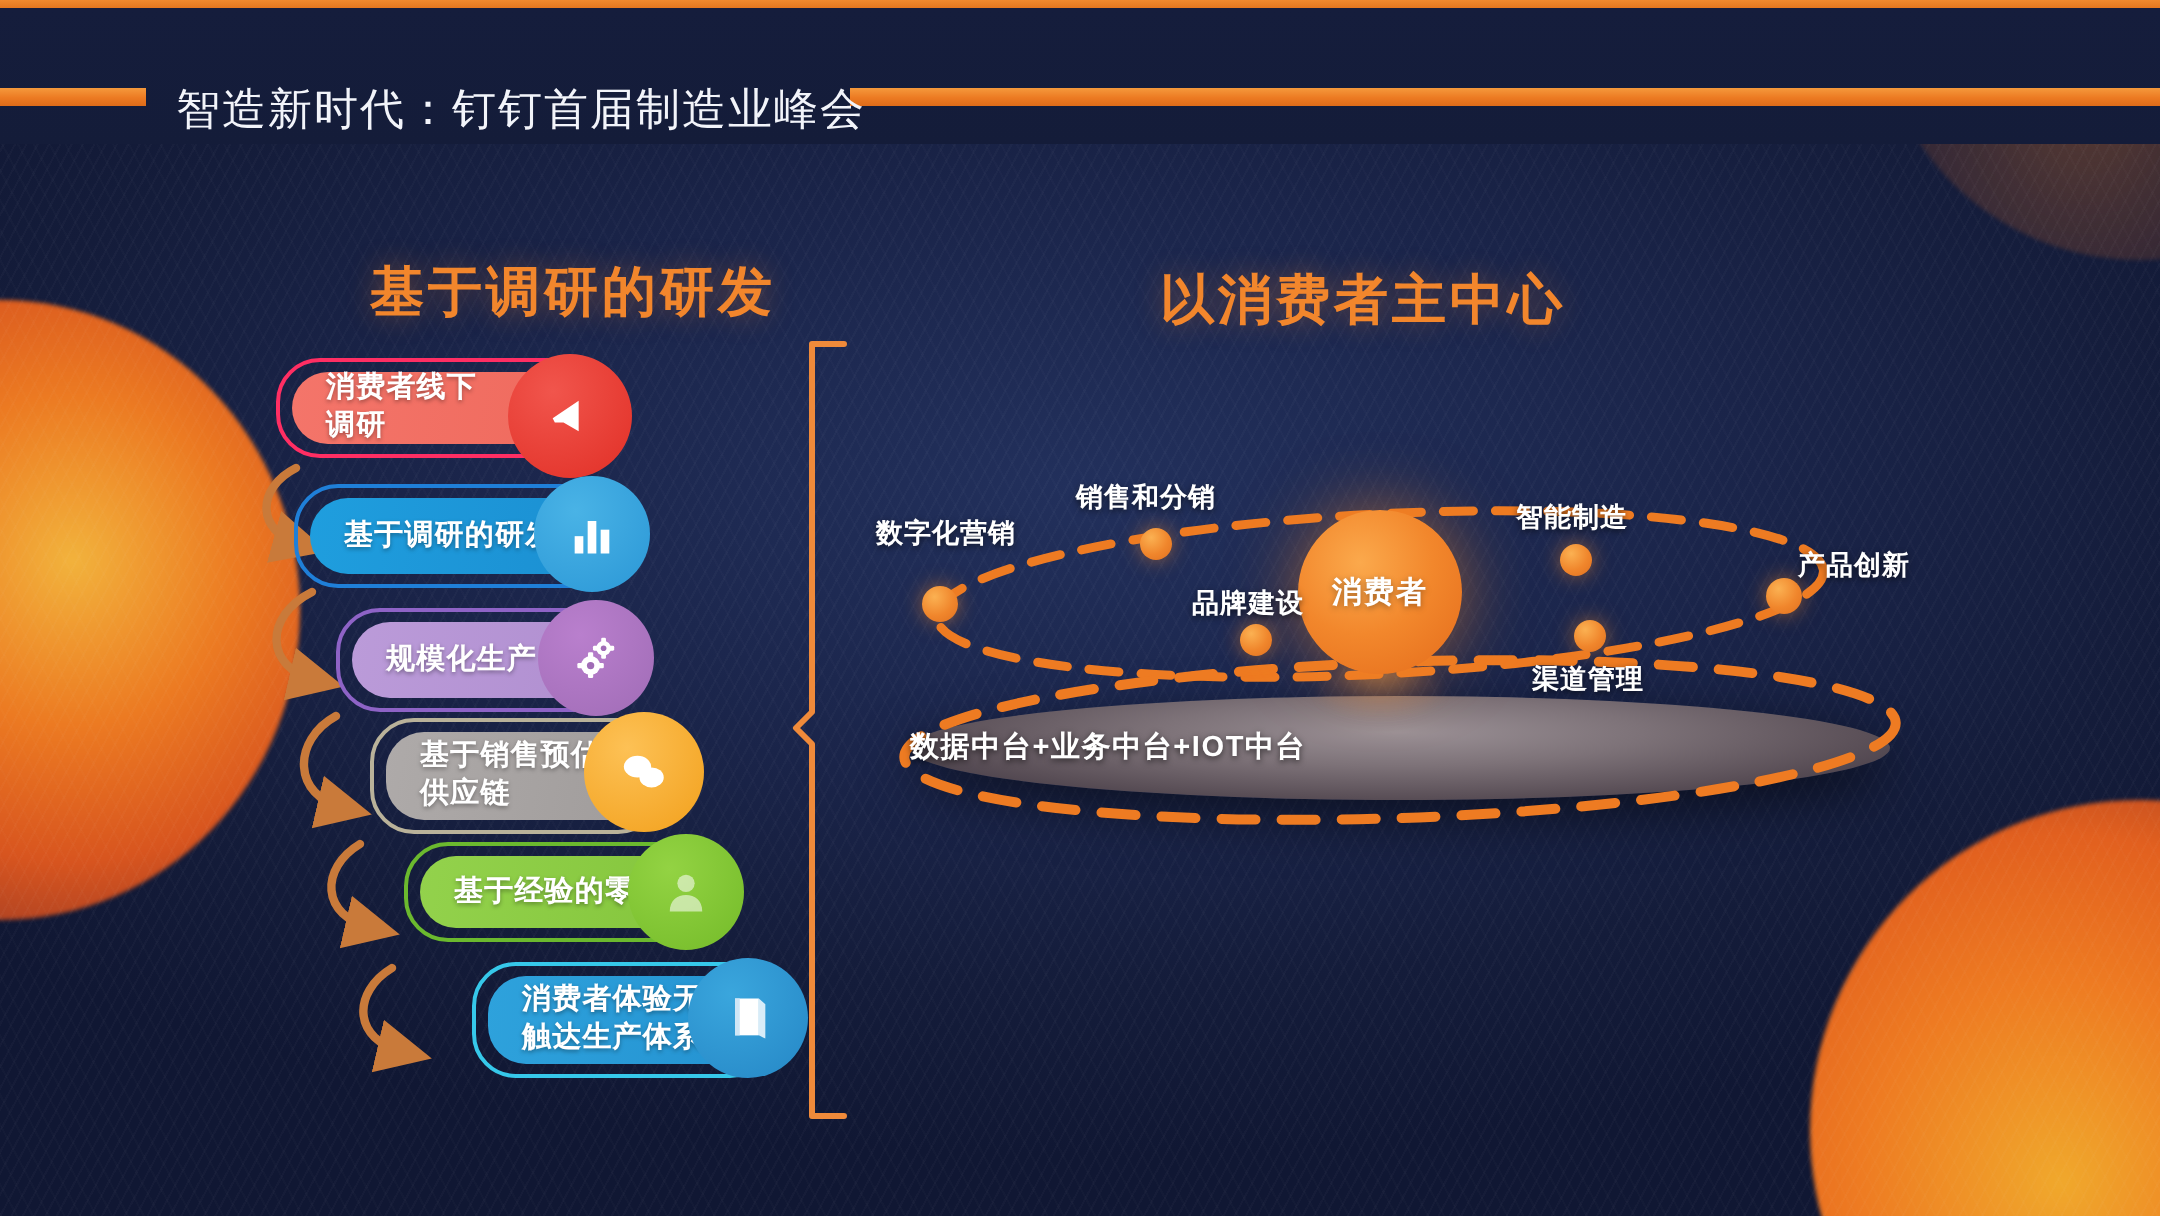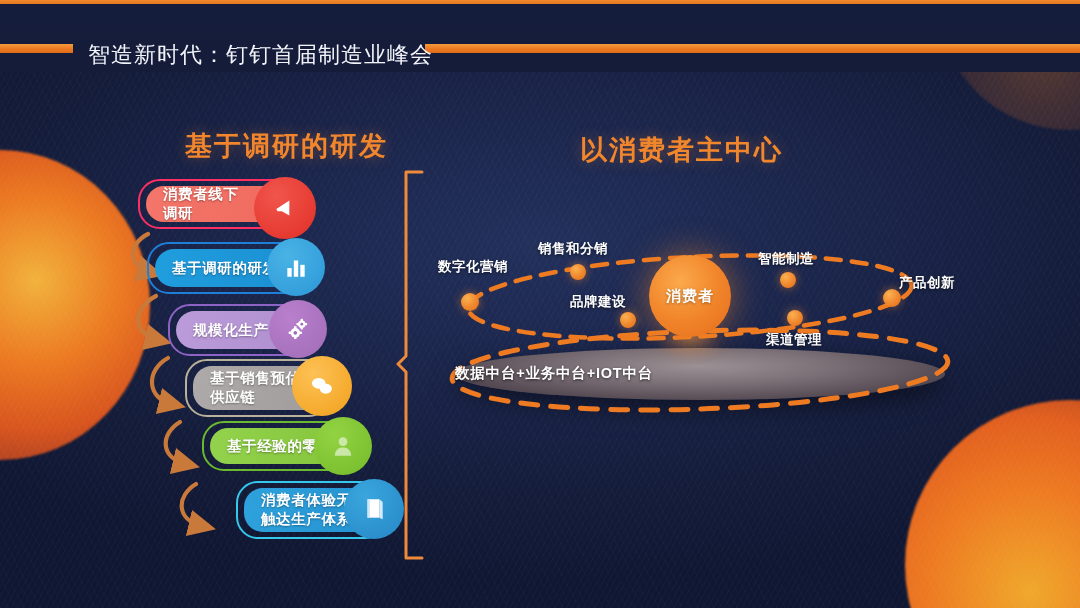--- a/index.html
+++ b/index.html
@@ -228,21 +228,21 @@
   <div id="core">
     <span id="core-label">消费者</span>
   </div>
 
   <div id="orbit-nodes" style="position:absolute;inset:0;z-index:10;">
       <div class="odot" style="left: 461px; top: 293px; width: 18px; height: 18px;"></div>
       <div class="olabel" style="left: 438px; top: 258px;">数字化营销</div>
       <div class="odot" style="left: 570px; top: 264px; width: 16px; height: 16px;"></div>
       <div class="olabel" style="left: 538px; top: 240px;">销售和分销</div>
       <div class="odot" style="left: 620px; top: 312px; width: 16px; height: 16px;"></div>
-      <div class="olabel" style="left: 570px; top: 293px;">品牌建设</div>
+      <div class="olabel" style="left: 596px; top: 293px;">品牌建设</div>
       <div class="odot" style="left: 780px; top: 272px; width: 16px; height: 16px;"></div>
       <div class="olabel" style="left: 758px; top: 250px;">智能制造</div>
       <div class="odot" style="left: 787px; top: 310px; width: 16px; height: 16px;"></div>
       <div class="olabel" style="left: 766px; top: 331px;">渠道管理</div>
       <div class="odot" style="left: 883px; top: 289px; width: 18px; height: 18px;"></div>
       <div class="olabel" style="left: 899px; top: 274px;">产品创新</div>
     </div>
 
   <div id="platform-label">数据中台+业务中台+IOT中台</div>
 </div>

